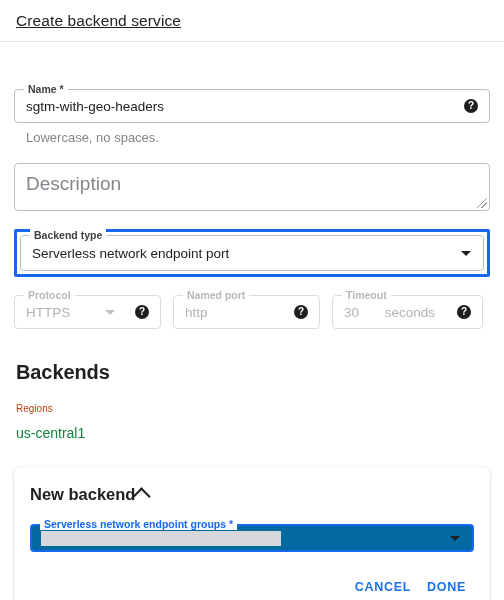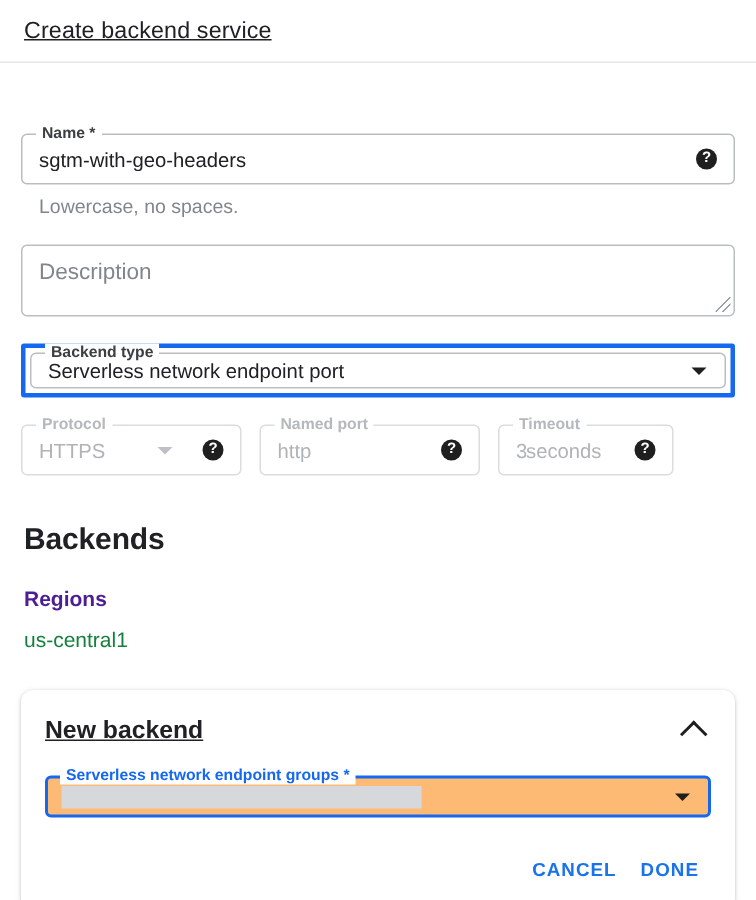--- a/index.html
+++ b/index.html
@@ -127,21 +127,21 @@
   }
 
   
   #description-field {
     height: 48px;
     margin-top: 18px;
     align-items: flex-start;
     overflow: hidden;
   }
   .placeholder {
-    font-size: 15px;
+    font-size: 19px;
     color: #80868b;
     padding: 9px 0 0 11px;
   }
   .resize-grip {
     position: absolute;
     right: 2px;
     bottom: 2px;
     width: 10px;
     height: 10px;
     background:
@@ -151,66 +151,64 @@
 
   
   .highlight-ring {
     margin-top: 18px;
     border: 3px solid #1668ef;
     border-radius: 2px;
     padding: 3px;
     background: #fff;
     box-sizing: border-box;
   }
-  #backend-type-field { height: 24px; }
+  #backend-type-field { height: 36px; }
 
   
   .trio-row {
     display: flex;
     gap: 12px;
     margin-top: 18px;
   }
   .trio-row .field { height: 34px; }
   #protocol-field  { width: 147px; }
   #namedport-field { width: 147px; }
-  #timeout-field   { width: 117px; }
+  #timeout-field   { width: 151px; }
 
   
   .section-title {
     font-size: 20px;
     font-weight: bold;
     margin: 32px 0 0 2px;
     letter-spacing: -0.1px;
   }
   .sub-label {
-    font-size: 14px;
-    font-weight: bold;
+    font-size: 10px;
+    font-weight: normal;
     margin: 19px 0 0 2px;
-    color: #4c1d95;
+    color: #c2410c;
   }
   .sub-value {
     font-size: 14px;
     color: #15803d;
     margin: 11px 0 0 2px;
   }
 
   
   .card {
     margin: 26px 0 0 0;
     background: #fff;
     border-radius: 8px;
     box-shadow: 0 1px 2px rgba(60,64,67,.25), 0 1px 4px rgba(60,64,67,.12);
     padding: 18px 16px 14px 16px;
     box-sizing: border-box;
   }
   .card-header {
     display: flex;
     align-items: center;
-    justify-content: space-between;
-    text-decoration: underline;
   }
   .card-title {
     font-size: 16.5px;
     font-weight: bold;
     color: #202124;
   }
   .chevron-up {
     width: 11px;
     height: 11px;
     border-left: 2px solid #1f1f1f;
@@ -222,21 +220,21 @@
 
   
   #sneg-field {
     position: relative;
     height: 28px;
     margin-top: 20px;
     border: 2px solid #1668ef;
     border-radius: 4px;
     display: flex;
     align-items: center;
-    background: #fdba74;
+    background: #0369a1;
     box-sizing: border-box;
   }
   #sneg-field .field-label {
     color: #1668ef;
     font-weight: bold;
     top: -8px;
     left: 8px;
   }
   .redaction-bar {
     height: 15px;

